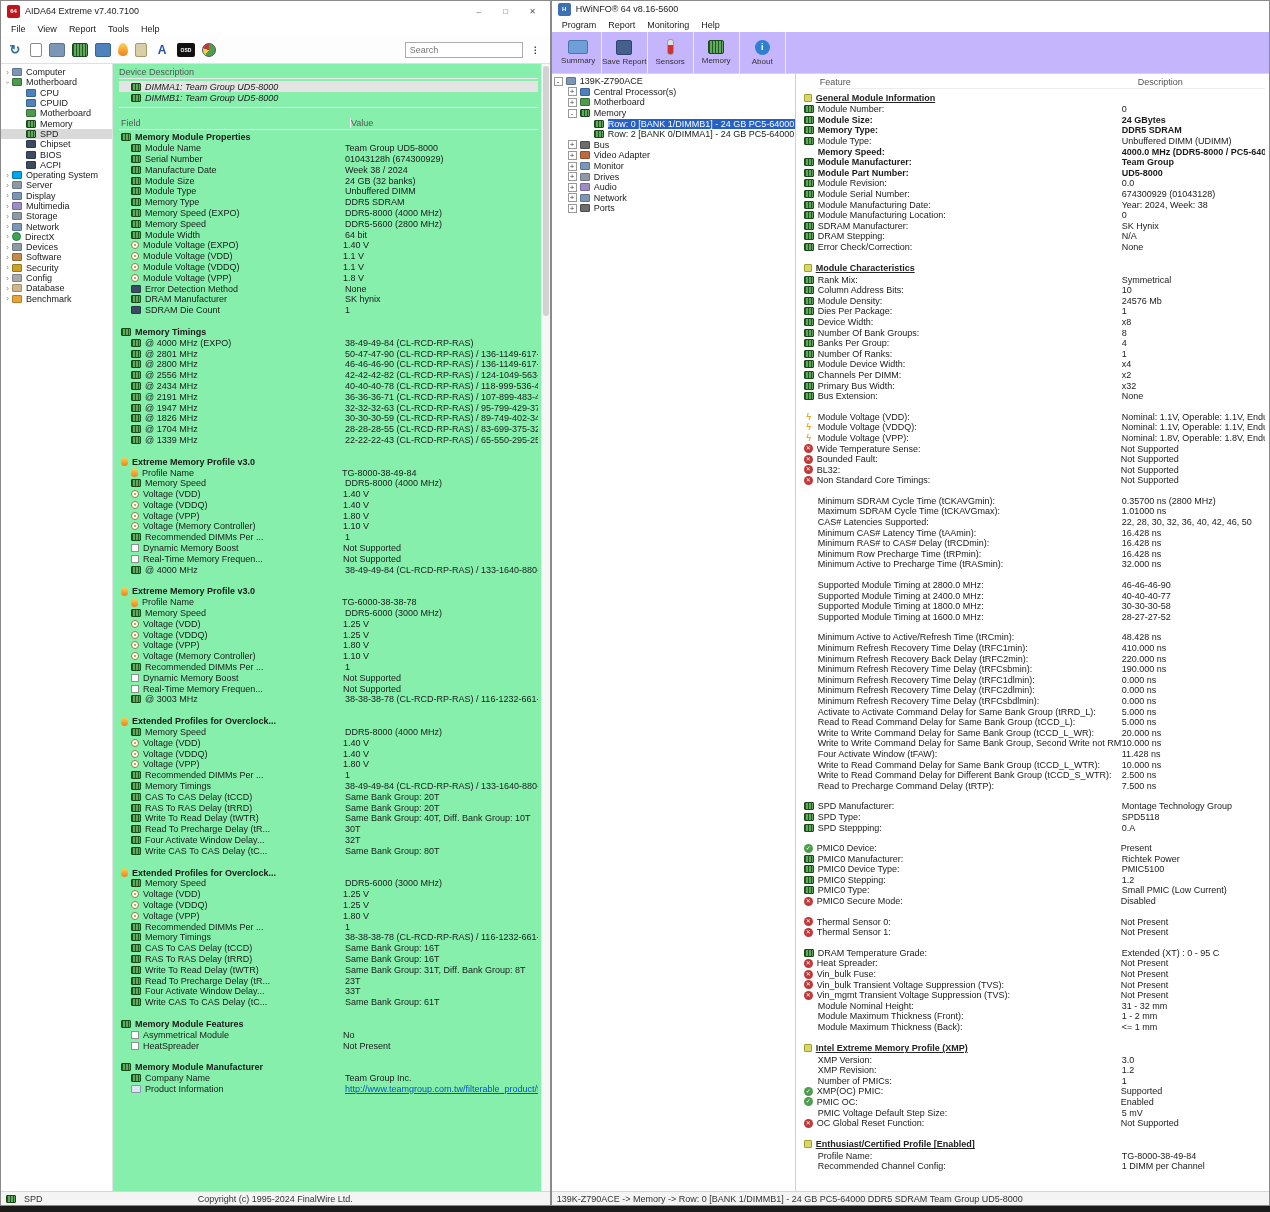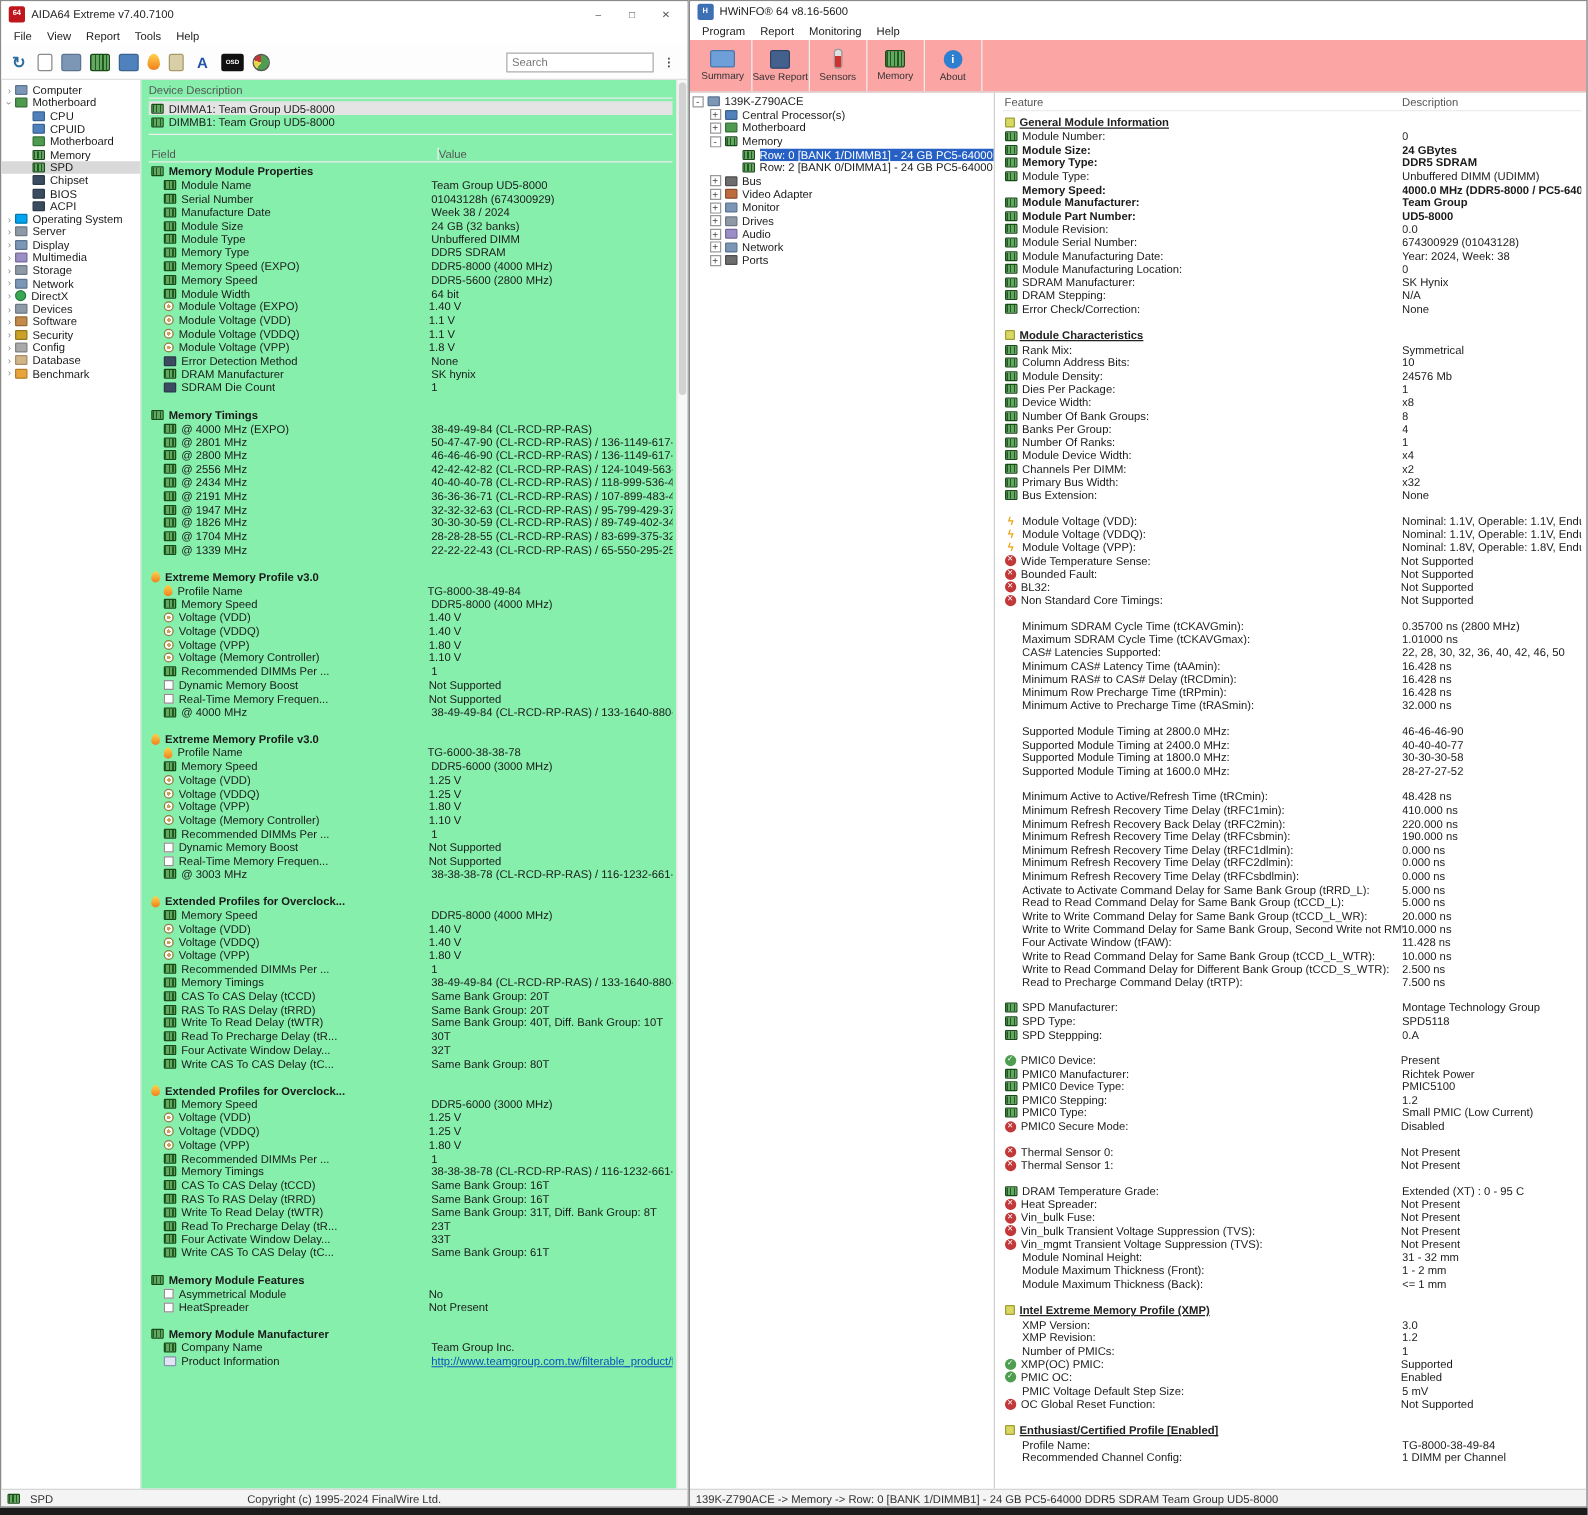--- a/index.html
+++ b/index.html
@@ -86,43 +86,43 @@
   .sidebar { width:112px; flex:none; border-right:1px solid #e3e3e3; padding-top:3px; overflow:hidden; }
   .tree-item { display:flex; align-items:center; height:10.3px; white-space:nowrap; overflow:hidden; }
   .tree-item .chev { width:9px; flex:none; text-align:center; color:#8a8a8a; font-size:8px; display:inline-block; }
   .tree-item .tlabel { overflow:hidden; }
   .ind0 { padding-left:2px; } .ind1 { padding-left:16px; } .ind2 { padding-left:30px; }
   #aida .tree-item.selected { background:#d9d9d9; }
   .content { flex:1; min-width:0; padding:2px 12px 0 6px; overflow:hidden; background:#86efac; }
   .colhead { display:flex; height:13px; align-items:center; color:#555; border-bottom:1px solid #ececec; margin-bottom:2px; }
   .colhead .c1 { width:232px; flex:none; padding-left:2px; border-right:1px solid #f0f0f0; }
   .devbox { margin-bottom:9px; border-bottom:1px solid #f0f0f0; padding-bottom:4px; }
-  .dev-item { display:flex; align-items:center; height:11px; padding-left:2px; }
+  .dev-item { display:flex; align-items:center; height:11px; padding-left:12px;font-style:italic; }
   .dev-item.selected { background:#e4e4e4; }
   .g { margin-bottom:11px; }
   .sech { display:flex; align-items:center; height:10.8px; font-weight:bold; padding-left:2px; white-space:nowrap; }
   .row { display:flex; align-items:center; height:10.8px; padding-left:12px; white-space:nowrap; }
   #aida .row .lbl { width:200px; flex:none; overflow:hidden; }
   #aida .row .val { flex:1; overflow:hidden; }
   .row.linkrow .val { color:#0a52bf; text-decoration:underline; }
   .vscroll { position:absolute; right:0; top:0; bottom:0; width:9px; background:#f7f7f7; border-left:1px solid #e6e6e6; }
   .vscroll .thumb { position:absolute; top:2px; left:1px; width:6px; height:250px; background:#d2d2d2; border-radius:3px; }
 
   
-  .hw-toolbar { height:42px; display:flex; align-items:stretch; background:#fca5a5; border-bottom:1px solid #d8d8d8; flex:none; padding-left:4px; }
+  .hw-toolbar { height:42px; display:flex; align-items:stretch; background:#c4b5fd; border-bottom:1px solid #d8d8d8; flex:none; padding-left:4px; }
   .hw-tbtn { width:46px; display:flex; flex-direction:column; align-items:center; justify-content:center; gap:2px; border-right:1px solid #eee; }
   .hw-tbtn .cap { font-size:8px; color:#333; }
   .hw-body { flex:1; display:flex; min-height:0; }
   .hw-tree { width:244px; flex:none; border-right:1px solid #d0d0d0; padding-top:2px; overflow:hidden; }
   .hw-tree .tree-item { height:10.6px; }
   .expbox { width:9px; height:9px; flex:none; border:1px solid #999; margin-right:3px; font-size:8px; line-height:7px; text-align:center; color:#444; background:#fff; }
   .expbox:empty { visibility:hidden; }
   #hwinfo .tree-item.selected .tlabel { background:#2660c4; color:#fff; }
   .hw-panel { flex:1; min-width:0; padding:2px 4px 0 6px; overflow:hidden; }
-  .hw-colhead { display:flex; height:13px; align-items:center; color:#555; border-bottom:1px solid #ececec; margin-bottom:3px; }
+  .hw-colhead { display:flex; height:13px; align-items:center; color:#555; border-bottom:1px solid #ececec; margin-bottom:3px;margin-left:16px; }
   .hw-colhead .c1 { width:320px; flex:none; padding-left:2px; }
   #hwinfo .g { margin-bottom:10px; }
   #hwinfo .row { height:10.6px; padding-left:2px; }
   #hwinfo .row .lbl { width:304px; flex:none; overflow:hidden; }
   #hwinfo .row .val { flex:1; overflow:hidden; }
   #hwinfo .sech { height:12px; }
   #hwinfo .sectitle { text-decoration:underline; color:#222; }
 </style>
 </head>
 <body>

